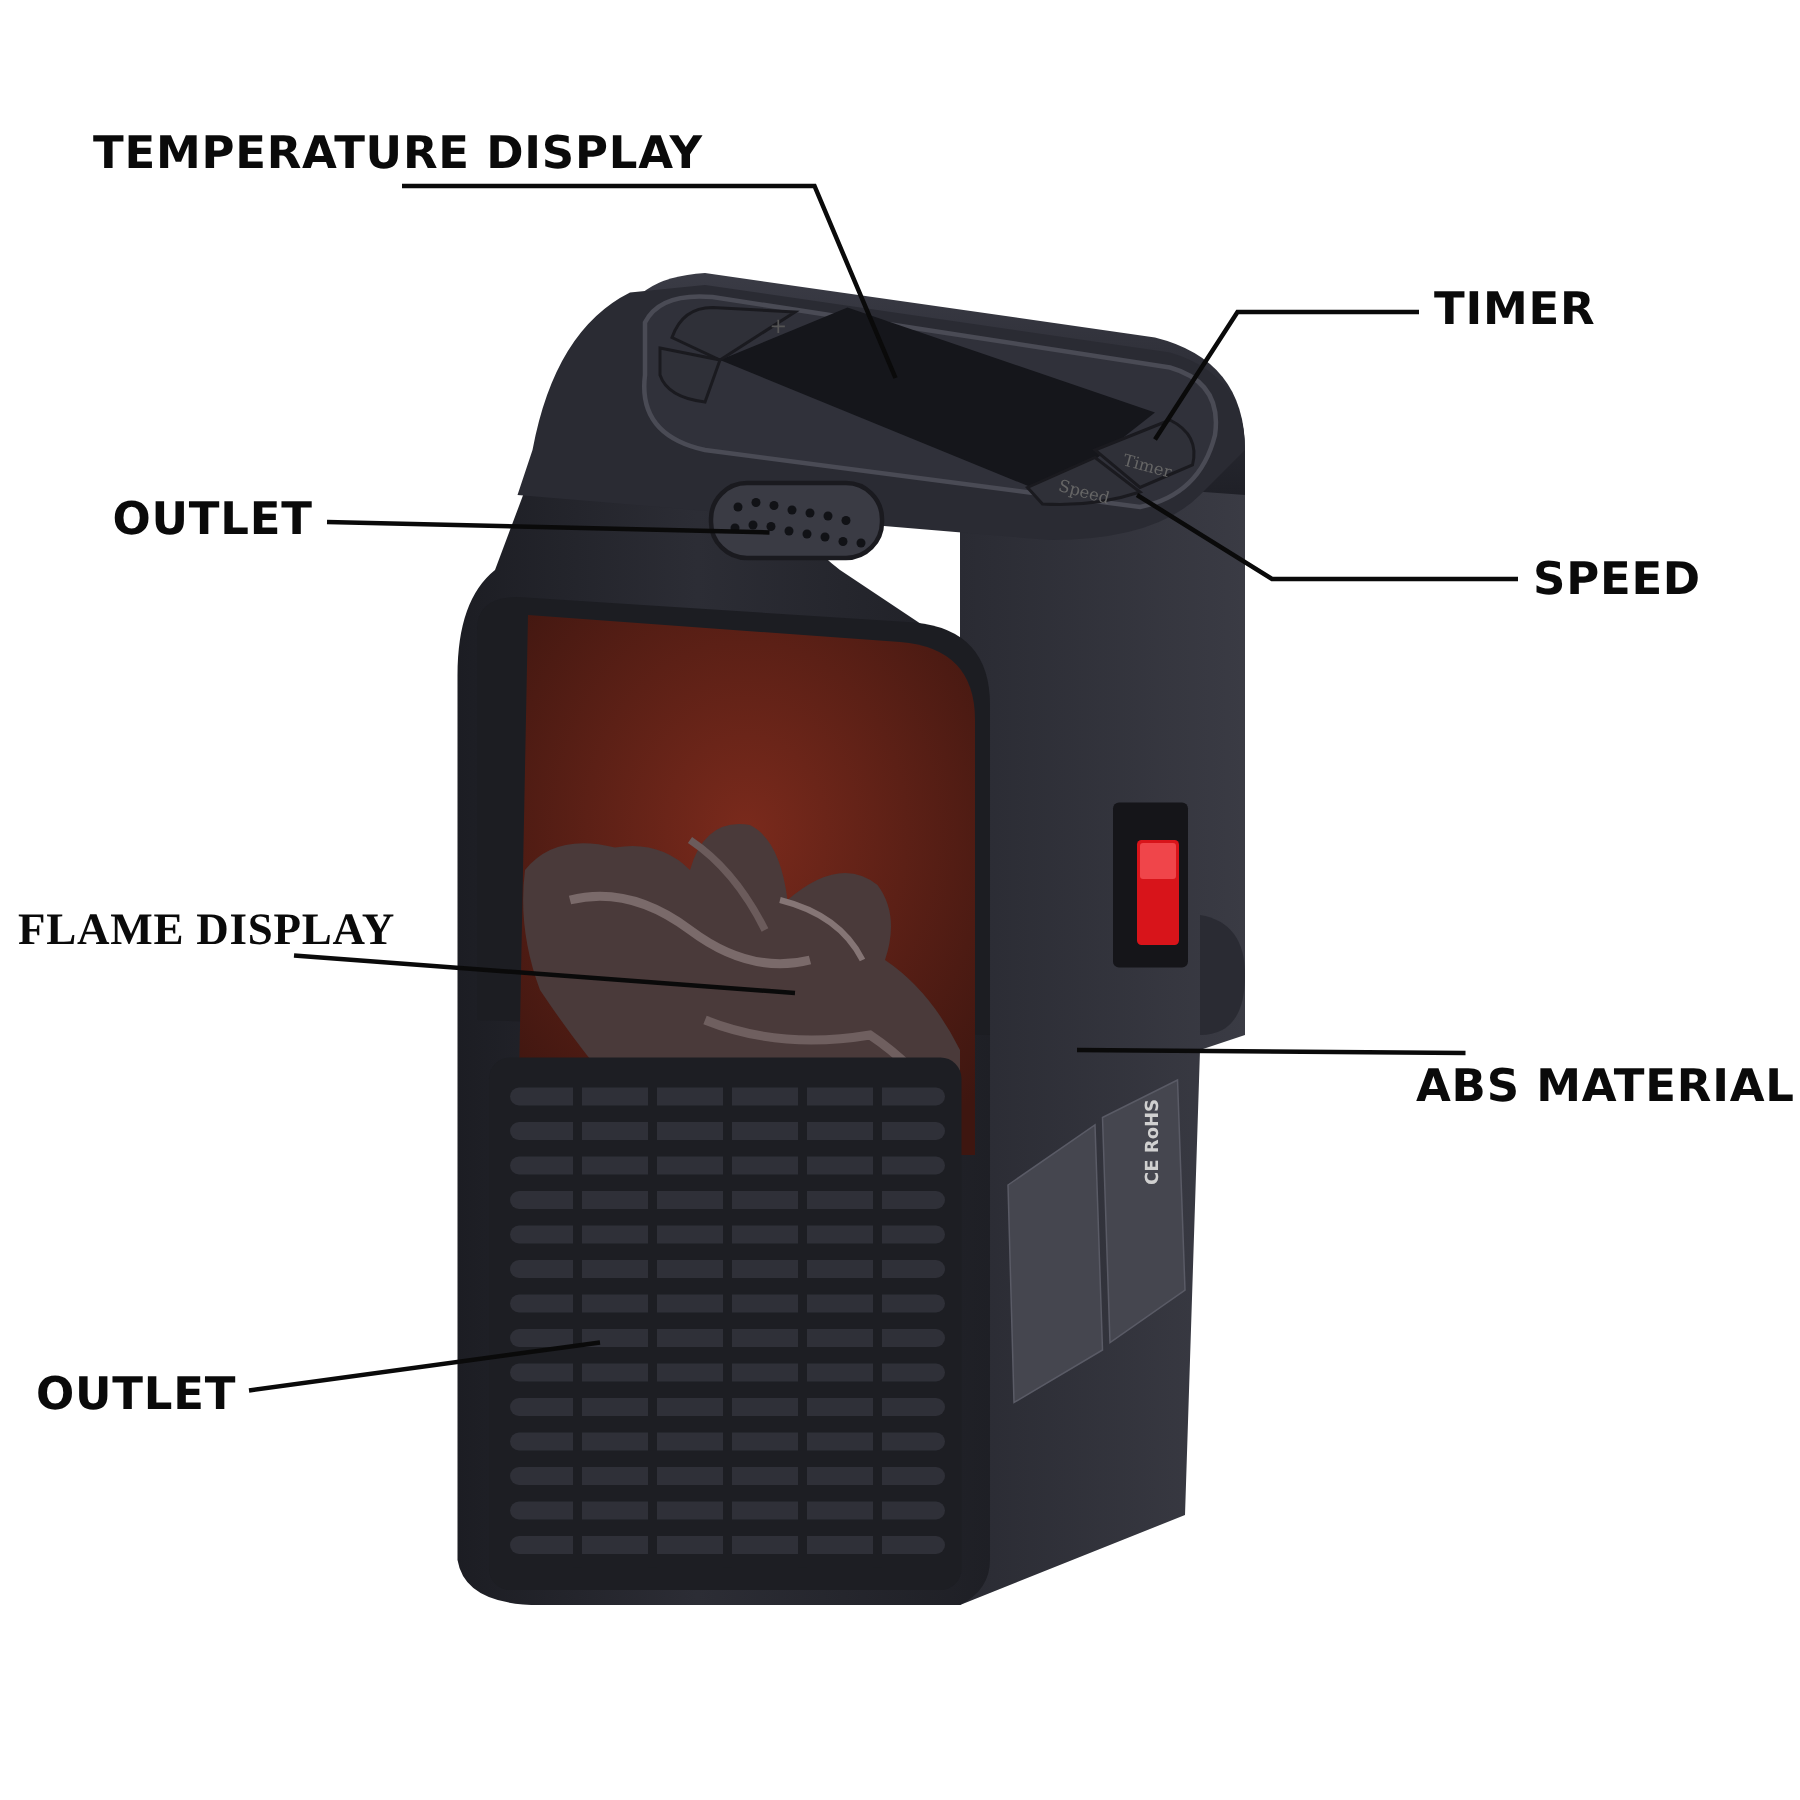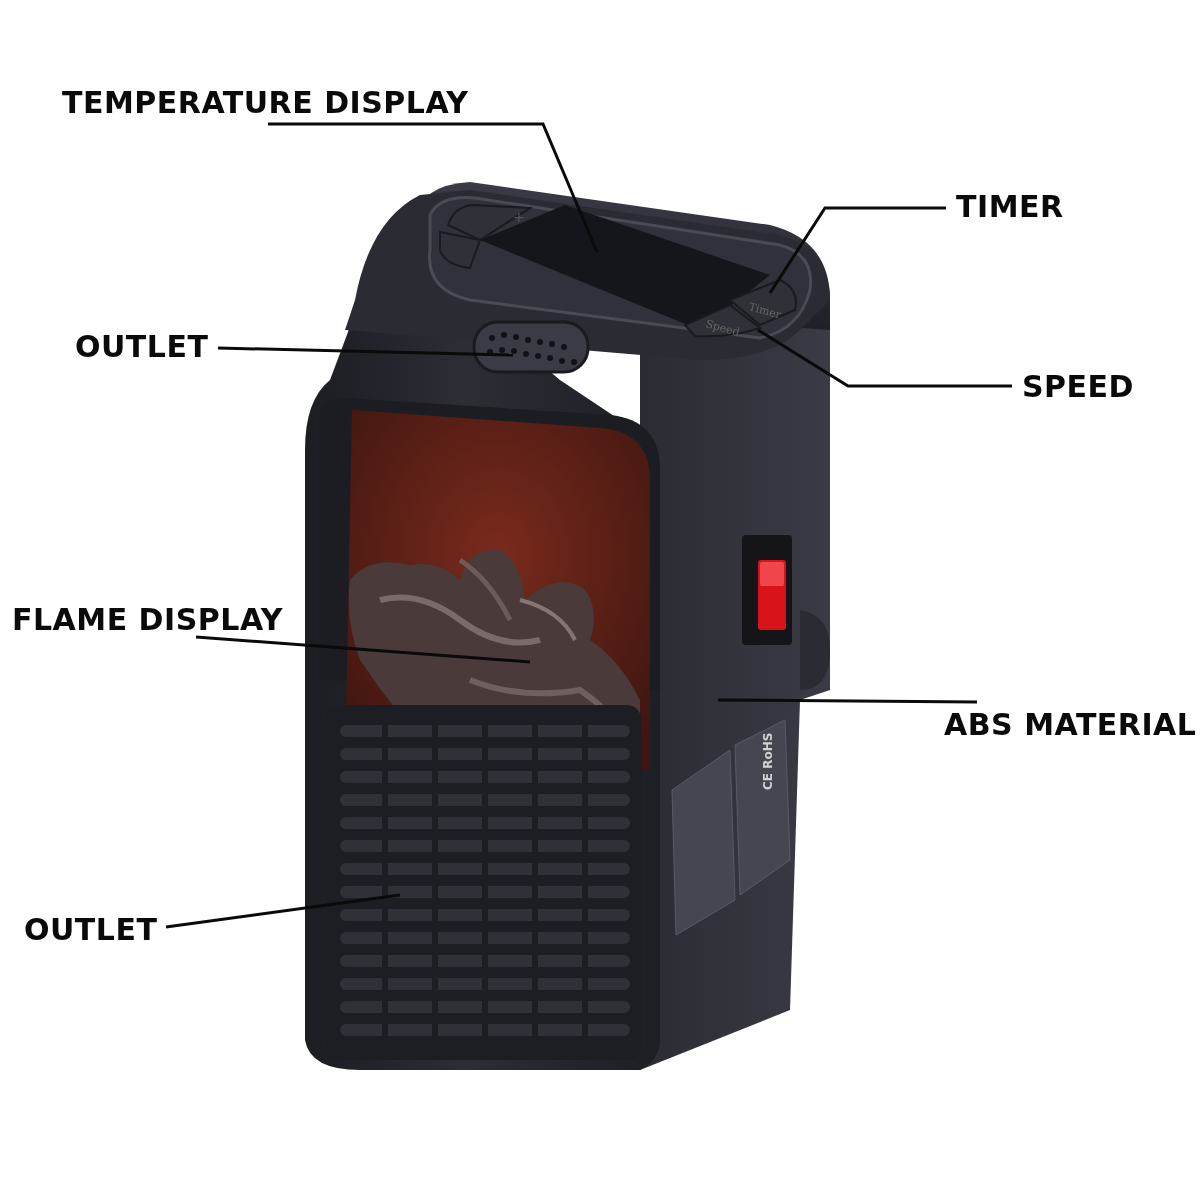--- a/index.html
+++ b/index.html
@@ -135,15 +135,15 @@
     <polyline points="196,637 530,662"></polyline>
     <polyline points="718,700 977,702"></polyline>
     <polyline points="166,927 400,895"></polyline>
   </g>
 </svg>
 
 <div class="label" style="left:18px; top:88px;margin-left:44px;">TEMPERATURE DISPLAY</div>
 <div class="label" style="left:956px; top:192px;">TIMER</div>
 <div class="label" style="left:75px; top:332px;">OUTLET</div>
 <div class="label" style="left:1022px; top:372px;">SPEED</div>
-<div class="label" style="left:12px; top:605px;">FLAME DISPLAY</div>
+<div class="label" style="left:12px; top:605px;font-family:Liberation Serif, serif;">FLAME DISPLAY</div>
 <div class="label" style="left:910px; top:710px;margin-left:34px;">ABS MATERIAL</div>
 <div class="label" style="left:24px; top:915px;">OUTLET</div>
 
 </body></html>

